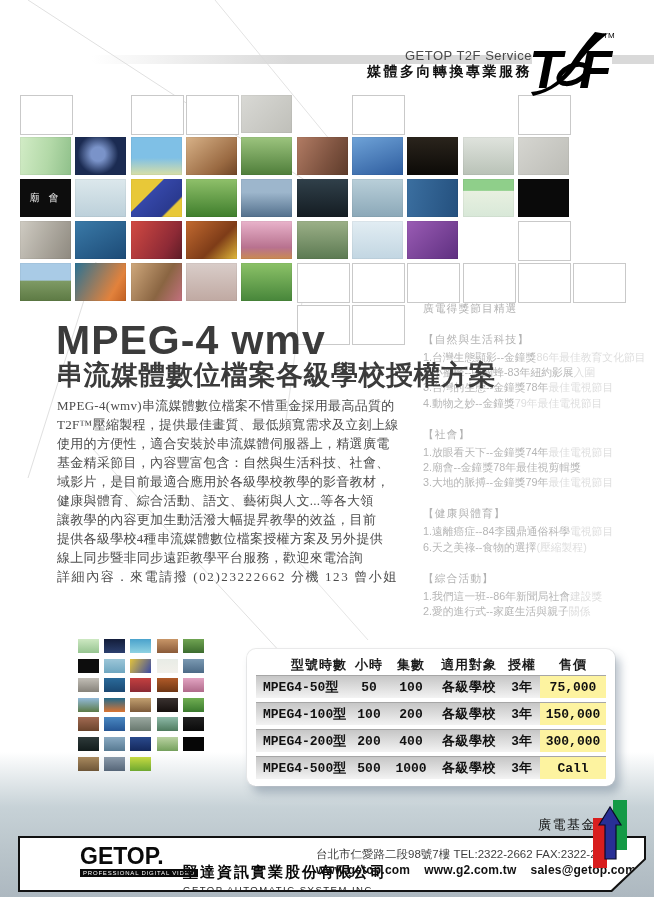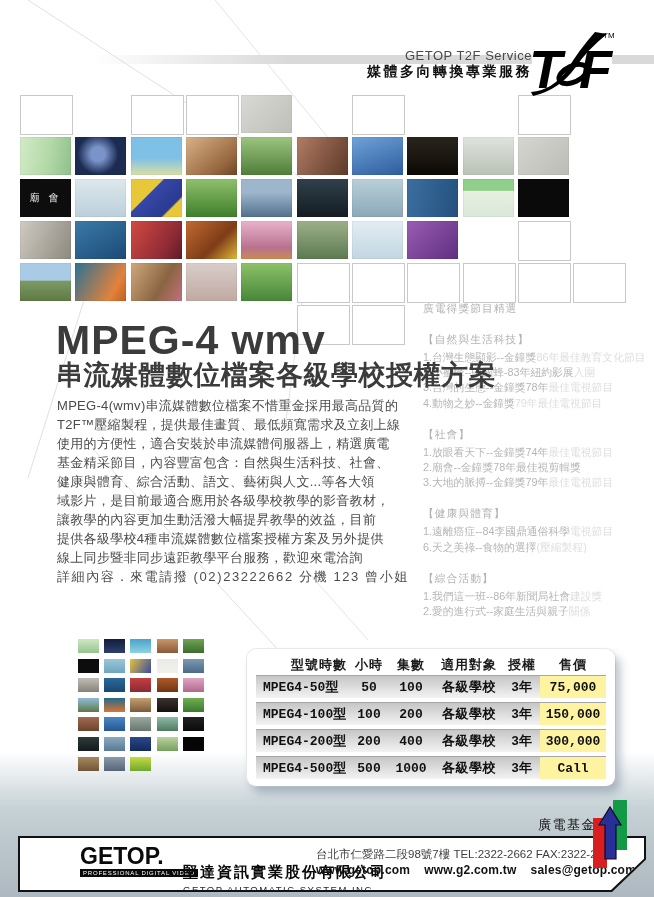--- a/index.html
+++ b/index.html
@@ -24,21 +24,21 @@
   .title-zh{font-size:27px;font-weight:bold;letter-spacing:.5px;line-height:30px;margin-top:0px;text-align:right;}
   
   .awards{position:absolute;left:423px;top:301px;width:245px;z-index:1;font-size:10.8px;}
   .awards-title{color:#b2b2b2;line-height:15px;margin-bottom:6px;letter-spacing:1px;}
   .award-section{margin-top:16px;}
   .award-heading{color:#b2b2b2;line-height:15px;margin-bottom:3px;letter-spacing:1px;}
   .award-item{line-height:15.2px;white-space:nowrap;}
   .award-main{color:#b6b6b6;}
   .award-faded{color:#dedede;}
   
-  .intro{position:absolute;left:57px;top:396px;z-index:2;font-size:13px;color:#4b4b4b;line-height:19px;}
+  .intro{position:absolute;left:57px;top:396px;z-index:2;font-size:13px;color:#4b4b4b;line-height:19px;font-family:Liberation Serif, serif;}
   .intro div{white-space:nowrap;letter-spacing:.3px;}
   .intro .spaced{letter-spacing:1.6px;}
   
   .fade-strip{position:absolute;left:0;top:752px;width:654px;height:145px;z-index:0;
     background:linear-gradient(to bottom,rgba(197,208,214,0) 0%,#c7d2d7 38%,#b9c4ca 70%,#adb8c0 100%);}
   
   .mini-cell{position:absolute;width:21px;height:14px;z-index:2;}
   
   .pricing{position:absolute;left:247px;top:649px;width:368px;z-index:2;background:#fff;border-radius:9px;
     box-shadow:5px 7px 10px rgba(100,120,140,.45),0 0 0 1px #ececec;padding:7px 9px 7px 9px;box-sizing:border-box;}
@@ -185,22 +185,22 @@
         <div class="award-item"><span class="award-main">1.我們這一班--86年新聞局社會</span><span class="award-faded">建設獎</span></div>
         <div class="award-item"><span class="award-main">2.愛的進行式--家庭生活與親子</span><span class="award-faded">關係</span></div>
       </div>
     </div>
 
   <div class="intro" id="intro">
       <div>MPEG-4(wmv)串流媒體數位檔案不惜重金採用最高品質的</div>
       <div>T2F™壓縮製程，提供最佳畫質、最低頻寬需求及立刻上線</div>
       <div>使用的方便性，適合安裝於串流媒體伺服器上，精選廣電</div>
       <div>基金精采節目，內容豐富包含：自然與生活科技、社會、</div>
+      <div>域影片，是目前最適合應用於各級學校教學的影音教材，</div>
       <div>健康與體育、綜合活動、語文、藝術與人文...等各大領</div>
-      <div>域影片，是目前最適合應用於各級學校教學的影音教材，</div>
       <div>讓教學的內容更加生動活潑大幅提昇教學的效益，目前</div>
       <div>提供各級學校4種串流媒體數位檔案授權方案及另外提供</div>
       <div>線上同步暨非同步遠距教學平台服務，歡迎來電洽詢</div>
       <div class="spaced">詳細內容．來電請撥 (02)23222662 分機 123 曾小姐</div>
     </div>
 
   <div class="fade-strip"></div>
 
   <div id="mini-grid">
       <div class="mini-cell" style="left: 78px; top: 639px; background: linear-gradient(rgb(205, 232, 194), rgb(150, 196, 144));"></div>

